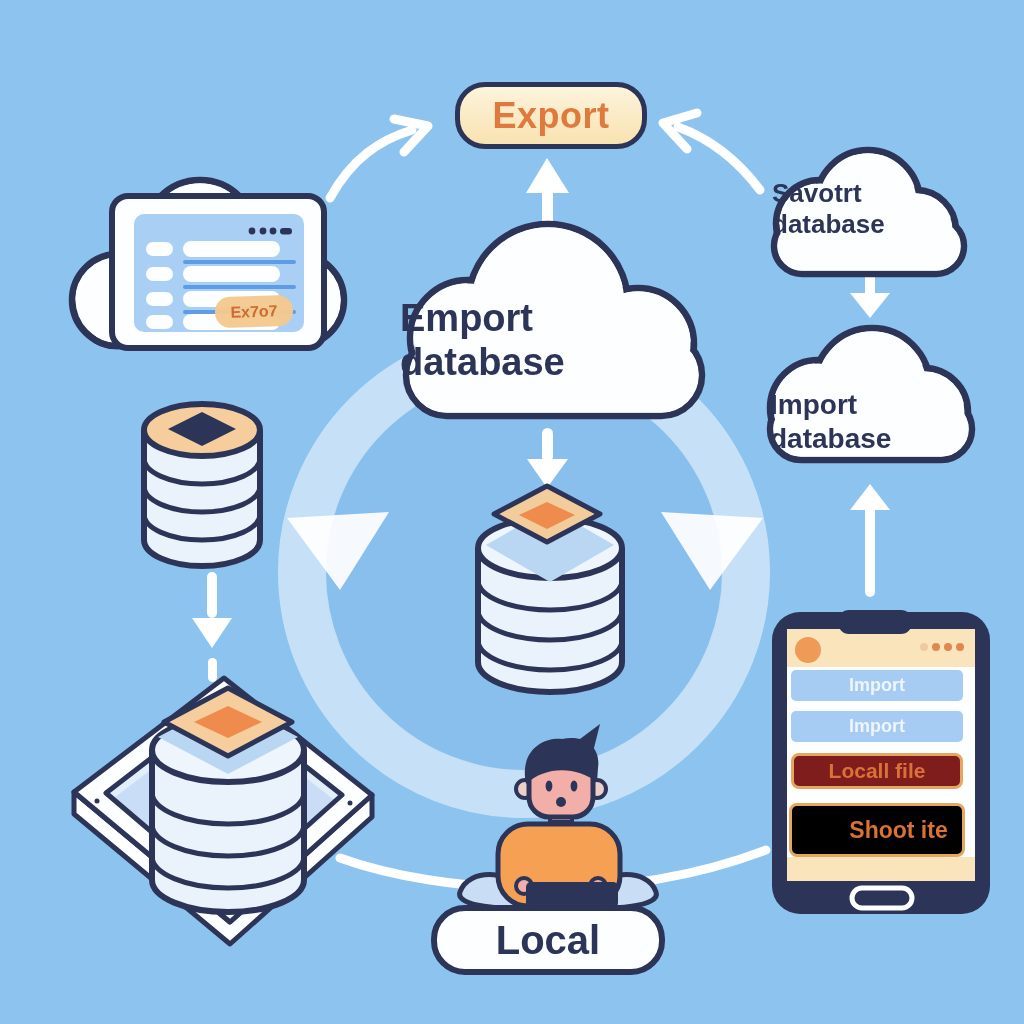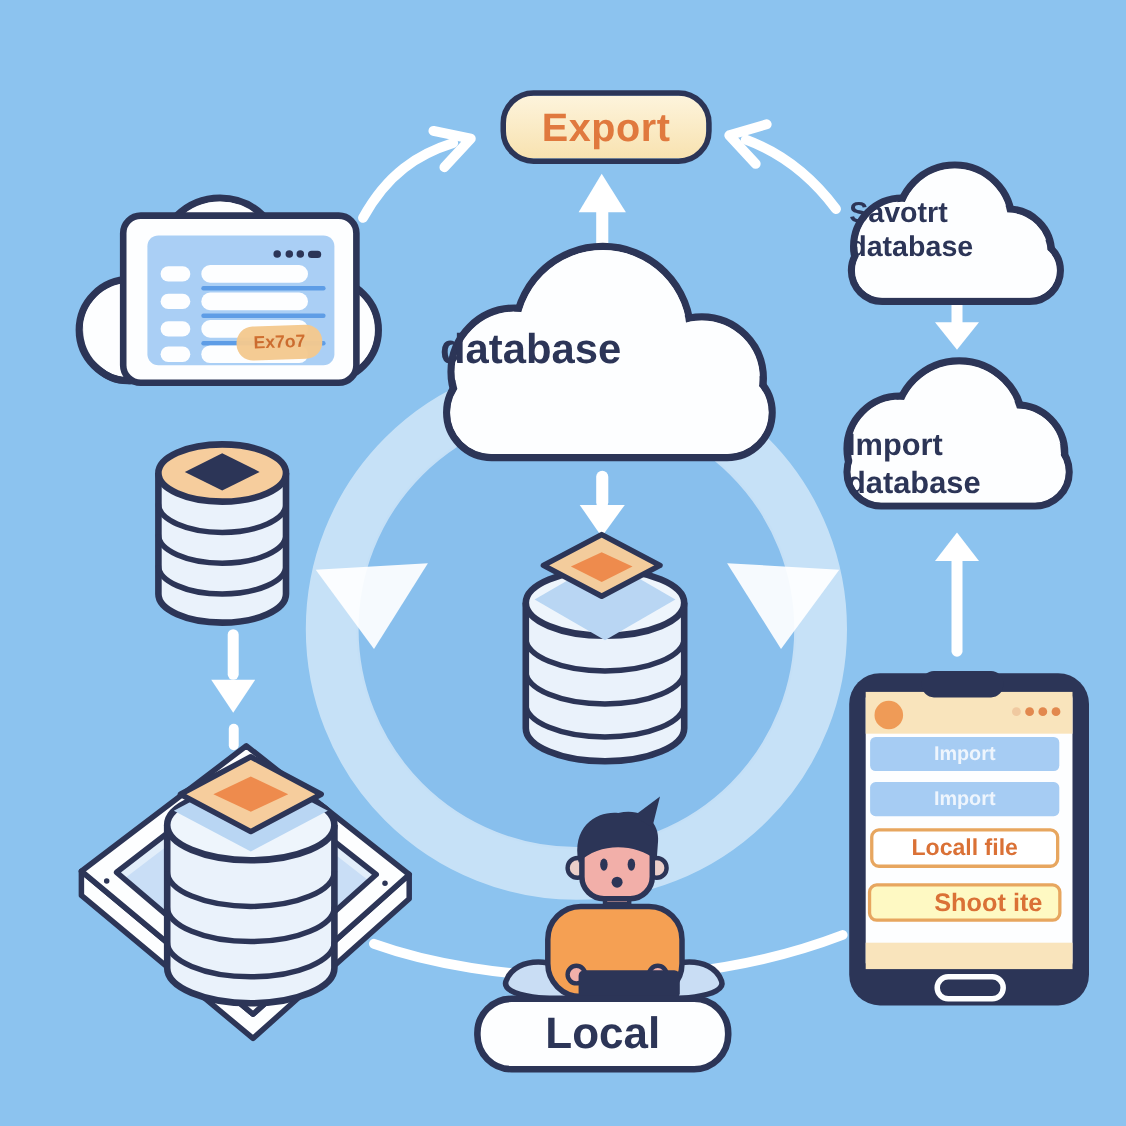--- a/index.html
+++ b/index.html
@@ -23,25 +23,25 @@
   .local-btn{left:431px;top:905px;width:234px;height:70px;border-radius:34px;
       border:6px solid #2c3557;background:#fdfeff;color:#2c3557;font-size:40px;text-align:center;}
   .cloudlbl{position:absolute;color:#2c3557;font-weight:700;}
   .lbl-center{left:400px;top:296px;width:296px;font-size:38px;line-height:44px;}
   .lbl-topright{left:772px;top:178px;width:192px;font-size:26px;line-height:31px;}
   .lbl-right{left:770px;top:388px;width:204px;font-size:28px;line-height:34px;}
   .badge{left:215px;top:296px;width:78px;height:31px;border-radius:15px;
       background:#f4c98f;color:#cf6a28;font-size:16px;transform:rotate(-2deg);opacity:.96;}
   .pbtn{border-radius:5px;}
   .pbtn-blue{background:#a6ccf3;color:#eef5fd;font-size:18px;}
-  .pbtn-cream{background:#ffffff;border:3px solid #e7a65f;color:#da7136;border-radius:8px;}
+  .pbtn-cream{background:#7f1d1d;border:3px solid #e7a65f;color:#da7136;border-radius:8px;}
   .pbtn1{left:791px;top:670px;width:172px;height:31px;}
   .pbtn2{left:791px;top:711px;width:172px;height:31px;}
   .pbtn3{left:791px;top:753px;width:172px;height:36px;font-size:21px;}
-  .pbtn4{left:789px;top:803px;width:176px;height:35px;font-size:23px;background:#fef9c3;padding-left:43px;}
+  .pbtn4{left:789px;top:803px;width:176px;height:54px;font-size:23px;background:#000000;padding-left:43px;}
 </style>
 </head>
 <body>
 
 <div class="stage">
 
 <svg class="art" width="1024" height="1024" viewBox="0 0 1024 1024">
 
   <g>
     <circle cx="524" cy="572" r="200" fill="#7fb6e8" opacity="0.32"></circle>
@@ -202,20 +202,21 @@
     <polygon points="576,742 600,724 593,752" fill="#2c3557"></polygon>
     <ellipse cx="549" cy="786" rx="3.4" ry="5.5" fill="#2c3557"></ellipse>
     <ellipse cx="574" cy="786" rx="3.4" ry="5.5" fill="#2c3557"></ellipse>
     <circle cx="561" cy="802" r="5" fill="#2c3557"></circle>
   </g>
 </svg>
 
   <div class="ov export-btn">Export</div>
 
   <div class="cloudlbl lbl-center">
+    <div>Emport</div>
     <div>database</div>
   </div>
 
   <div class="cloudlbl lbl-topright">
     <div>Savotrt</div>
     <div>database</div>
   </div>
 
   <div class="cloudlbl lbl-right">
     <div>Import</div>

